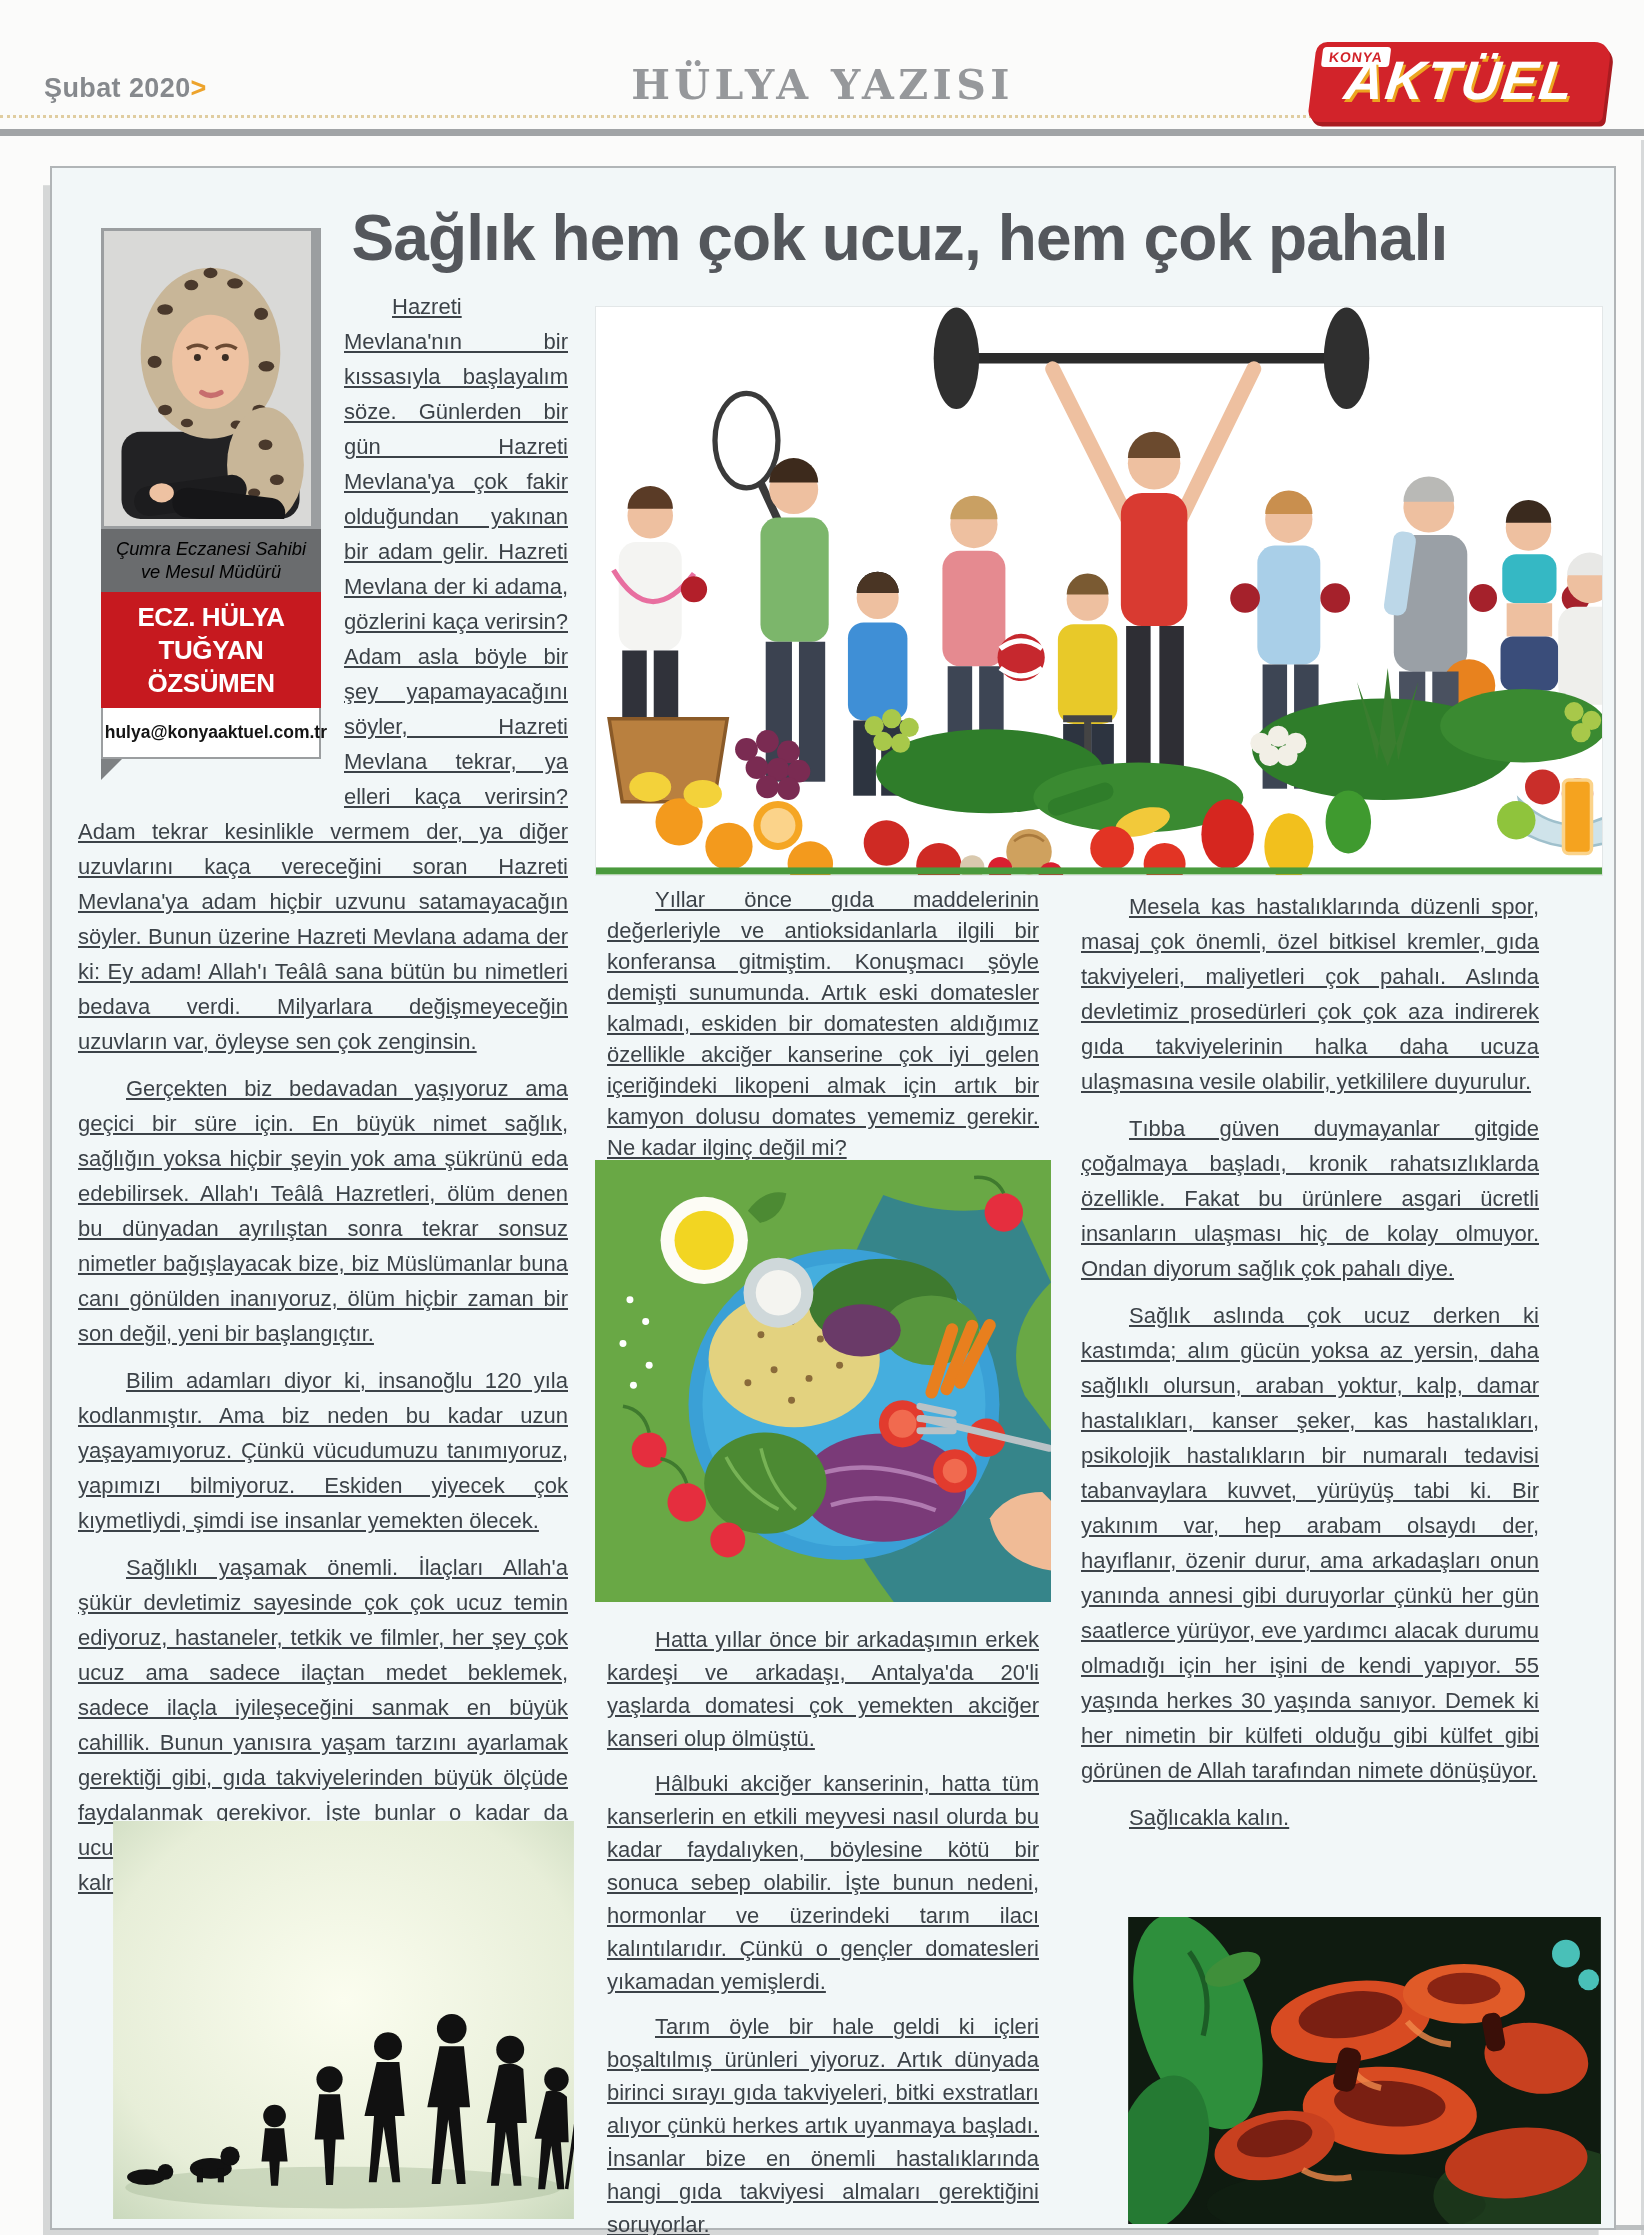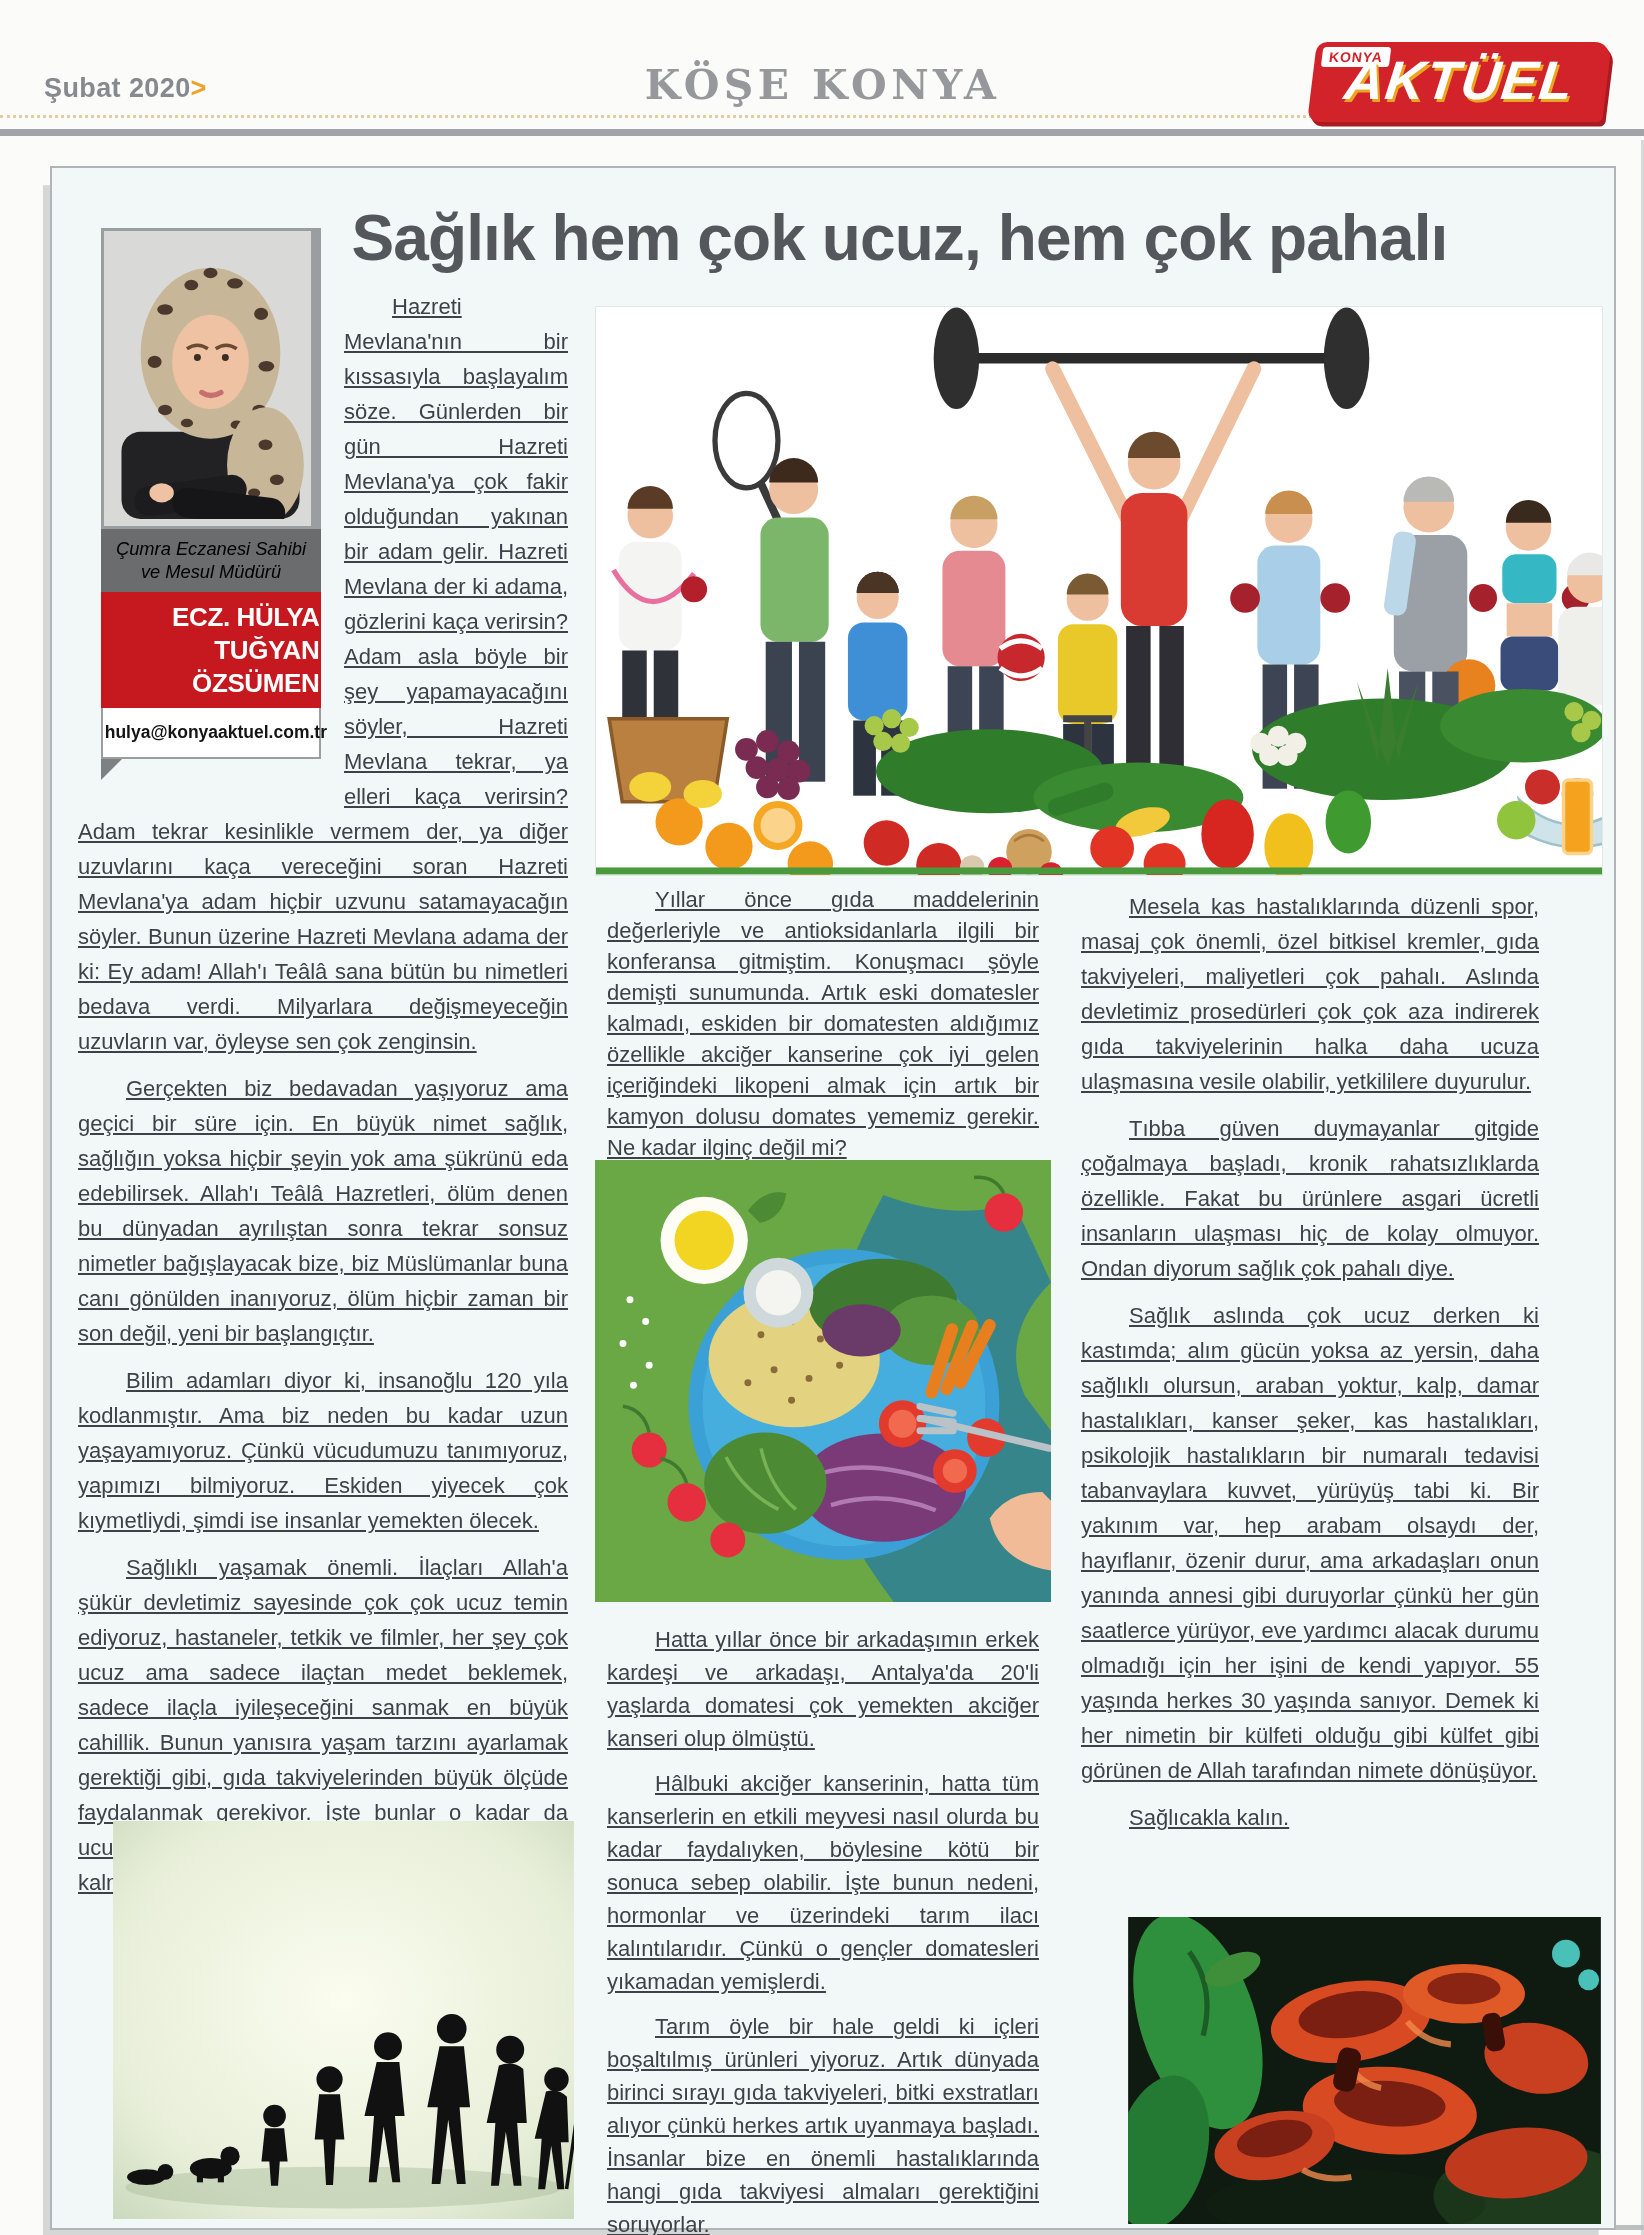--- a/index.html
+++ b/index.html
@@ -23,40 +23,40 @@
   .col p{margin:12px;text-indent:48px;text-decoration:underline;}
   .left-col{left:14px;top:58px;width:514px;}
   .left-col p:first-of-type{margin-top:63px;}
   .mid-top{left:543px;top:704px;width:456px;line-height:31px;}
   .mid-bottom{left:543px;top:1443px;width:456px;line-height:33px;}
   .right-col{left:1017px;top:709px;width:482px;}
   
   .author{float:left;width:220px;margin:1.7px 23px 12.2px 35px;}
   .author-photo{height:295px;border:3.5px solid #9b9ea0;border-right-width:10.5px;background:#d9d9d7;overflow:hidden;}
   .author-role{background:#6a6c6e;color:#000000;font-style:italic;font-size:18.3px;line-height:23px;text-align:center;padding:8.7px 3.5px;text-indent:0;}
-  .author-name{background:#c6191f;color:#fff;font-weight:bold;font-size:26px;line-height:33px;text-align:right;padding:8.7px 1.7px;letter-spacing:-0.4px;}
+  .author-name{background:#c6191f;color:#fff;font-weight:bold;font-size:26px;line-height:33px;text-align:center;padding:8.7px 1.7px;letter-spacing:-0.4px;}
   .author-email{background:#fff;border:2.6px solid #9b9ea0;border-top:none;color:#141414;font-weight:bold;font-size:17.5px;text-align:center;padding:7px 1.7px;}
   .author-fold{width:0;height:0;border-top:21px solid #7e8183;border-right:21px solid transparent;}
   
   .img-abs{position:absolute;overflow:hidden;}
   .hero{left:543px;top:138px;width:1006px;height:568px;background:#ffffff;border:0.9px solid #e3e7e8;}
   .salad{left:543px;top:992px;width:456px;height:442px;}
   .silhouette{left:61px;top:1653px;width:461px;height:398px;}
   .mushroom{left:1076px;top:1749px;width:473px;height:307px;}
   svg{display:block;}
 </style>
 </head>
 <body>
 
 <div class="page">
 
   <div class="masthead-date">
     <span>Şubat 2020</span><span class="arrow">&gt;</span>
   </div>
-  <div class="section-title">KÖŞE KONYA</div>
+  <div class="section-title">HÜLYA YAZISI</div>
   <div class="dotline"></div>
   <div class="grayrule"></div>
   <div class="logo">
     <span class="logo-city">KONYA</span>
     <span class="logo-name">AKTÜEL</span>
   </div>
   <div class="right-edge"></div>
   <div class="footer-strip"></div>
 
   <div class="frame">

